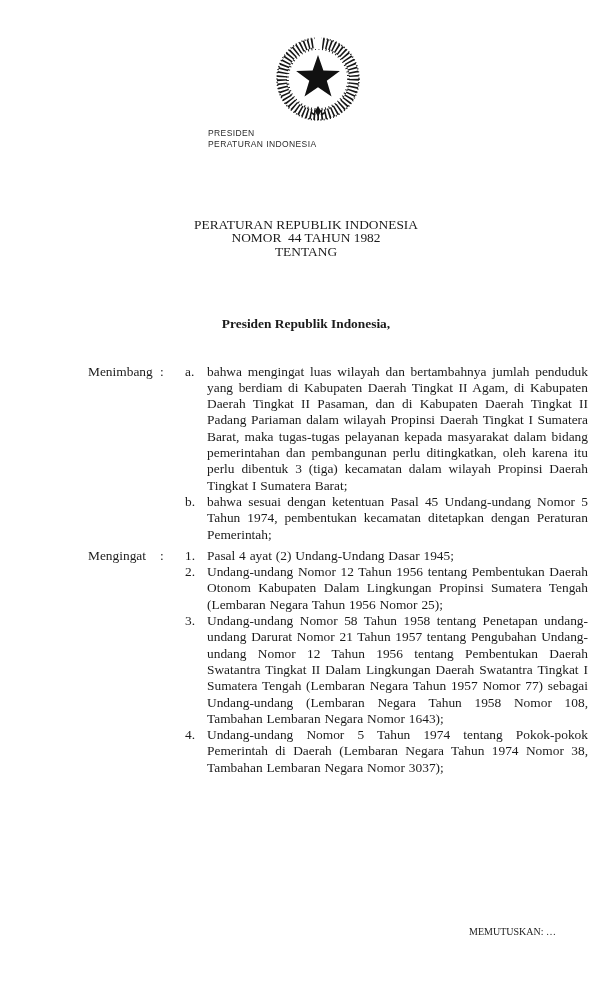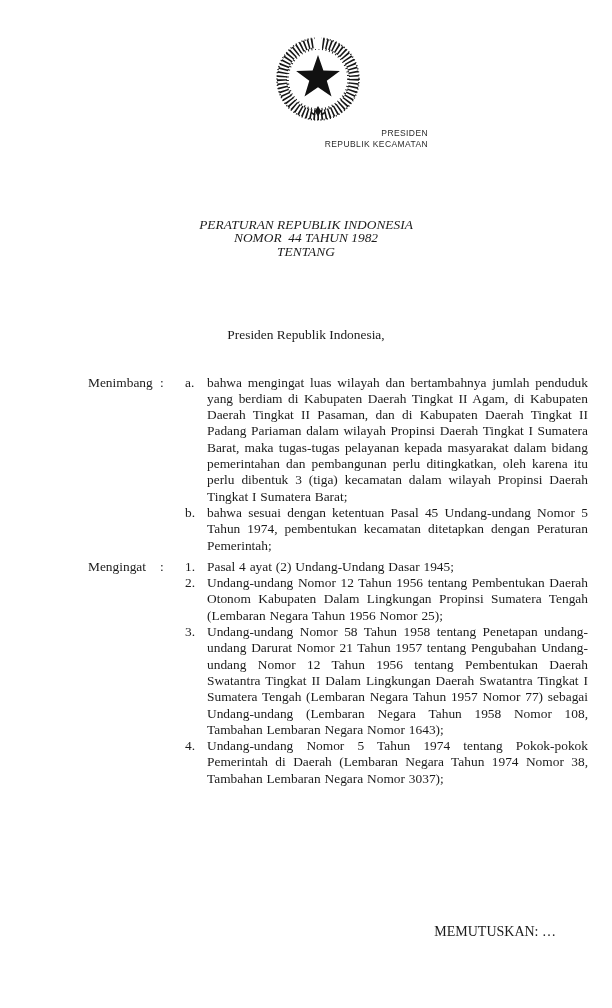--- a/index.html
+++ b/index.html
@@ -12,48 +12,48 @@
     overflow: hidden;
     font-family: "Liberation Serif", serif;
     color: #1b1b1b;
   }
 
   
   .emblem-block {
     width: 220px;
     margin: 0 auto;
     padding-top: 37px;
-    text-align: right;
+    text-align: left;
     transform: translateX(12px);
   }
   .emblem-svg { display: block; margin: 0 auto; width: 84px; height: 84px; }
   .emblem-caption {
     margin-top: 7px;
     font-family: "Liberation Sans", sans-serif;
     font-size: 8.5px;
     line-height: 11px;
     letter-spacing: 0.4px;
     color: #2a2a2a;
   }
 
   
   .heading {
     margin-top: 40px;
     padding: 0 36px;
     text-align: center;
     font-size: 13.4px;
     line-height: 13.8px;
     white-space: pre-wrap;
-    font-style: italic;
   }
   .salutation {
-    margin-top: 41px;
+    margin-top: 30px;
     text-align: center;
     font-size: 13.4px;
     line-height: 14px;
+    font-weight: bold;
   }
 
   
   .clause {
     display: grid;
     grid-template-columns: 72px 25px 1fr;
     margin: 0 24px 0 88px;
     font-size: 13.4px;
     line-height: 16.3px;
   }
@@ -62,21 +62,21 @@
   .clause-label { text-align: left; }
   .clause-colon { text-align: left; }
   .list-item { display: grid; grid-template-columns: 22px 1fr; }
   .item-text { text-align: justify; word-spacing: 0.5px; }
 
   
   .closing {
     position: absolute;
     top: 924px;
     right: 56px;
-    font-size: 14px;
+    font-size: 10px;
     line-height: 16px;
   }
 </style>
 </head>
 <body>
 
 <div class="page">
 
   <div class="emblem-block">
     <svg class="emblem-svg" viewBox="0 0 84 84" aria-hidden="true">
@@ -87,21 +87,21 @@
 
       <rect x="38.5" y="0" width="7" height="12" fill="#ffffff"></rect>
 
       <polygon points="42,18 47.4,33.6 63.9,33.9 50.8,43.8 55.5,59.6 42,50.2 28.5,59.6 33.3,43.8 20.1,33.9 36.6,33.6" fill="#111111"></polygon>
 
       <path d="M42 69 l3.2 5.2 -3.2 5.2 -3.2 -5.2 z" fill="#161616"></path>
       <path d="M35 75.5 l4 2.5 M49 75.5 l-4 2.5" stroke="#161616" stroke-width="1.6" fill="none"></path>
     </svg>
     <div class="emblem-caption">
       <div>PRESIDEN</div>
-      <div>REPUBLIK KECAMATAN</div>
+      <div>PERATURAN INDONESIA</div>
     </div>
   </div>
 
   <div class="heading">
     <div>PERATURAN REPUBLIK INDONESIA
 NOMOR  44 TAHUN 1982
 TENTANG</div>
   </div>
 
   <div class="salutation">Presiden Republik Indonesia,</div>

